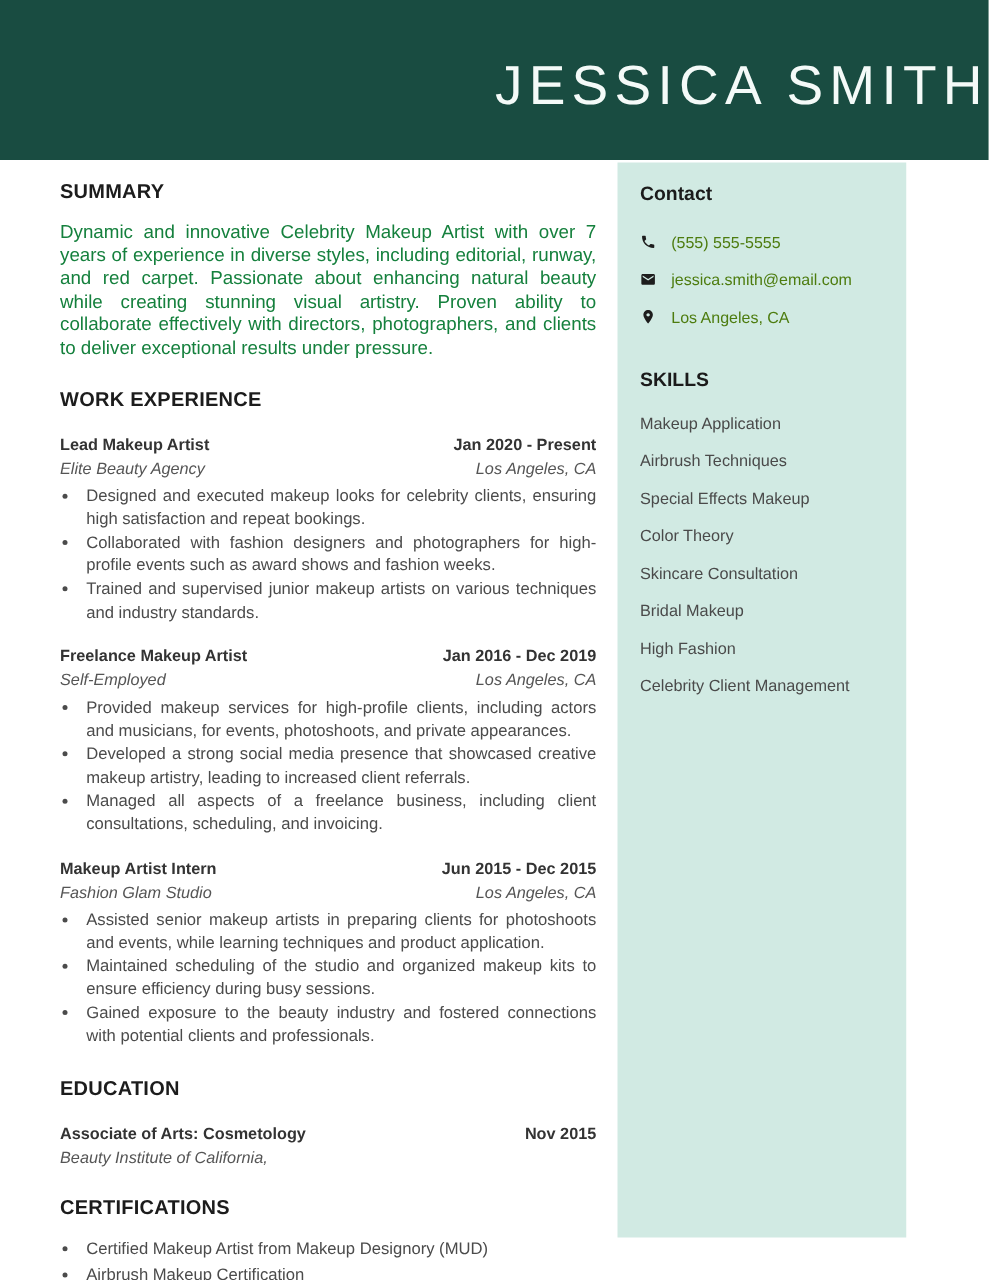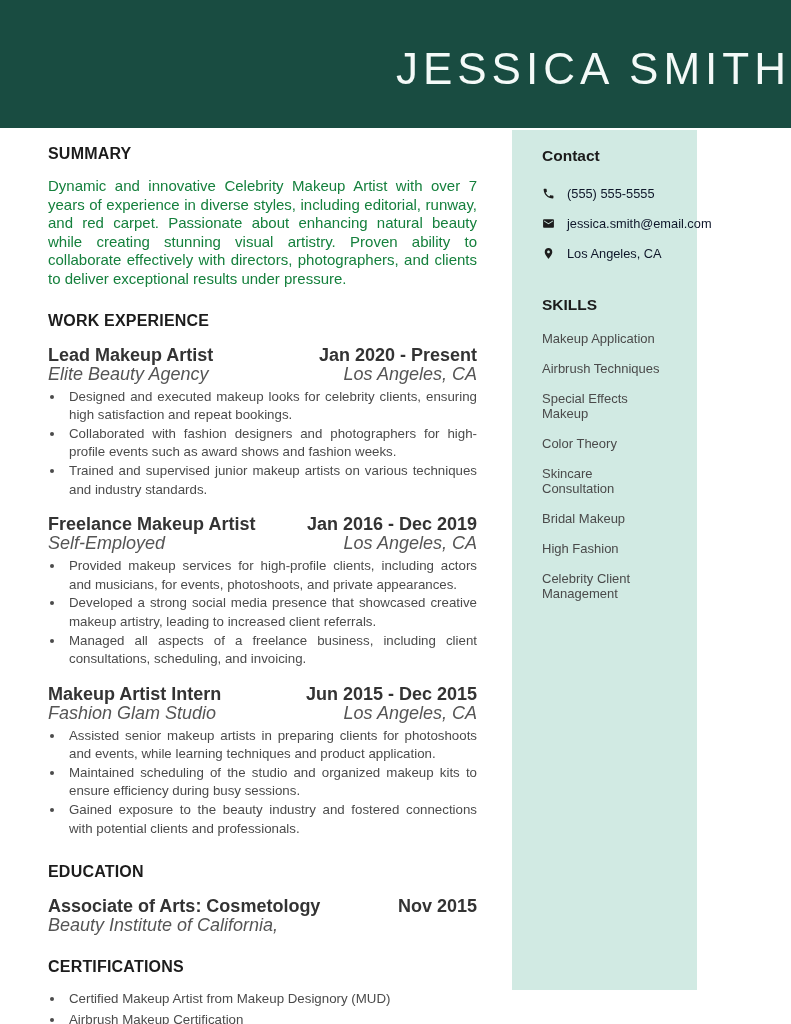--- a/index.html
+++ b/index.html
@@ -23,38 +23,38 @@
   .header h1 {
     margin: 0;
     color: #f4faf8;
     font-size: 44px;
     font-weight: 400;
     letter-spacing: 5px;
   }
   
   .sidebar {
     position: absolute;
-    left: 512px; top: 130px;
-    width: 185px; height: 860px;
+    left: 494px; top: 130px;
+    width: 231px; height: 860px;
     background: #d1eae3;
-    padding: 16px 30px;
+    padding: 16px 18px;
   }
   .sidebar h3 {
     margin: 0;
     font-size: 15.5px;
     font-weight: 700;
     color: #1b1b1b;
     line-height: 19px;
   }
   .contact-list { margin-top: 20px; }
   .contact-item {
     display: flex; align-items: center;
     margin-bottom: 14px;
     height: 16px;
-    color: #0f172a;
+    color: #4d7c0f;
     font-size: 12.8px;
     text-align: right;
   }
   .contact-item .cicon {
     width: 13px; height: 13px;
     margin-right: 12px; flex: none;
     display: inline-flex;
   }
   .contact-item svg { width: 13px; height: 13px; fill: #1d1d1d; }
   .skills-section { margin-top: 34px; }
@@ -83,21 +83,21 @@
     margin: 14px 0 0;
     font-size: 15px;
     color: #15803d;
     line-height: 18.6px;
     text-align: justify;
   }
   .we-title { margin-top: 22px !important; }
   .job { margin-top: 16px; }
   .row {
     display: flex; justify-content: space-between;
-    font-size: 18px; line-height: 19px;
+    font-size: 13px; line-height: 19px;
   }
   .row .lt, .row .rt { white-space: nowrap; }
   .row-bold { font-weight: 700; color: #333333; }
   .row-italic { font-style: italic; color: #555555; }
   ul.bullets {
     margin: 4px 0 0; padding-left: 17px;
     list-style: disc;
   }
   ul.bullets li {
     font-size: 13.3px; color: #4b4b4b;

